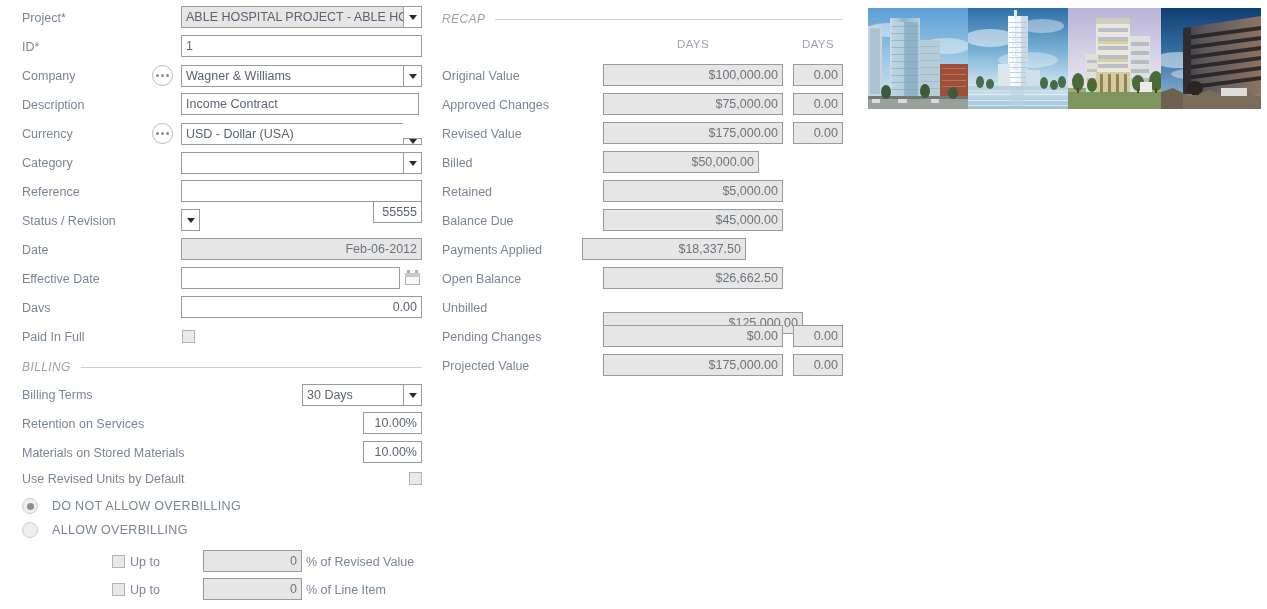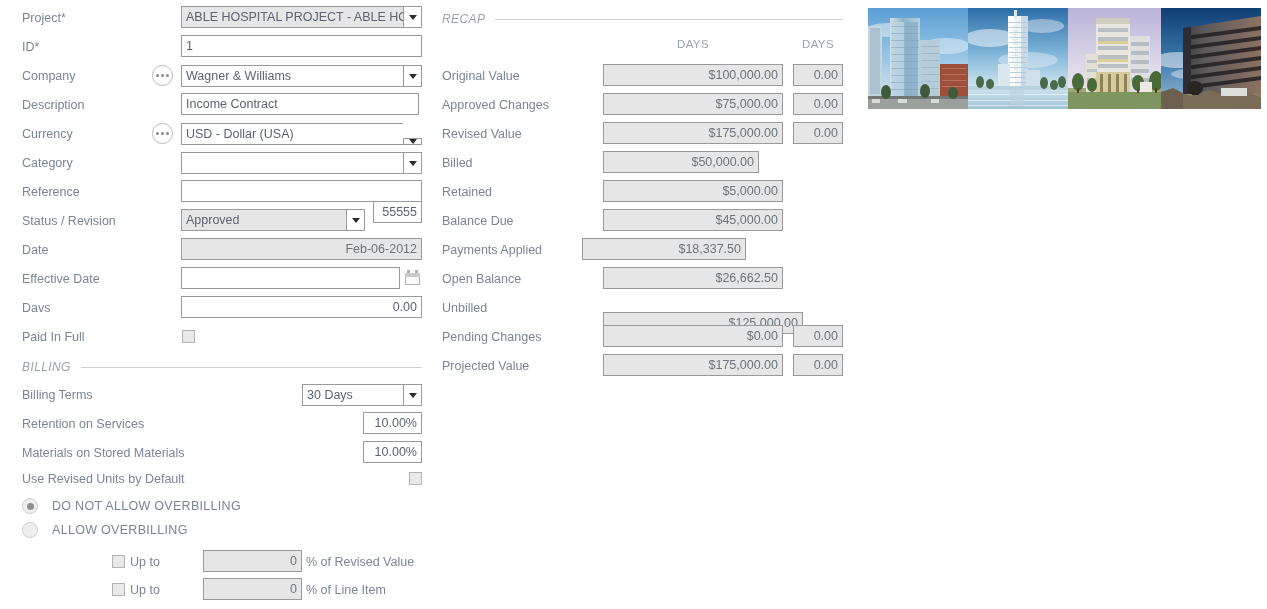--- a/index.html
+++ b/index.html
@@ -235,21 +235,20 @@
     <div class="arrowbtn">
         <span class="caret"></span>
       </div>
   </div>
 
   <div class="abs lbl" style="left:22px; top:186px;">Reference</div>
   <div class="abs inp" style="left:181px; top:180px; width:241px;"></div>
 
   <div class="abs lbl" style="left:22px; top:215px;">Status / Revision</div>
   <div class="abs combo joined" style="left:181px; top:209px; width:184px;">
-    <div class="field disabled">Approved</div>
     <div class="arrowbtn">
         <span class="caret"></span>
       </div>
   </div>
   <div class="abs inp right" style="left:373px; top:201px; width:49px;">55555</div>
 
   <div class="abs lbl" style="left:22px; top:244px;">Date</div>
   <div class="abs inp right disabled" style="left:181px; top:238px; width:241px;">Feb-06-2012</div>
 
   <div class="abs lbl" style="left:22px; top:273px;">Effective Date</div>

